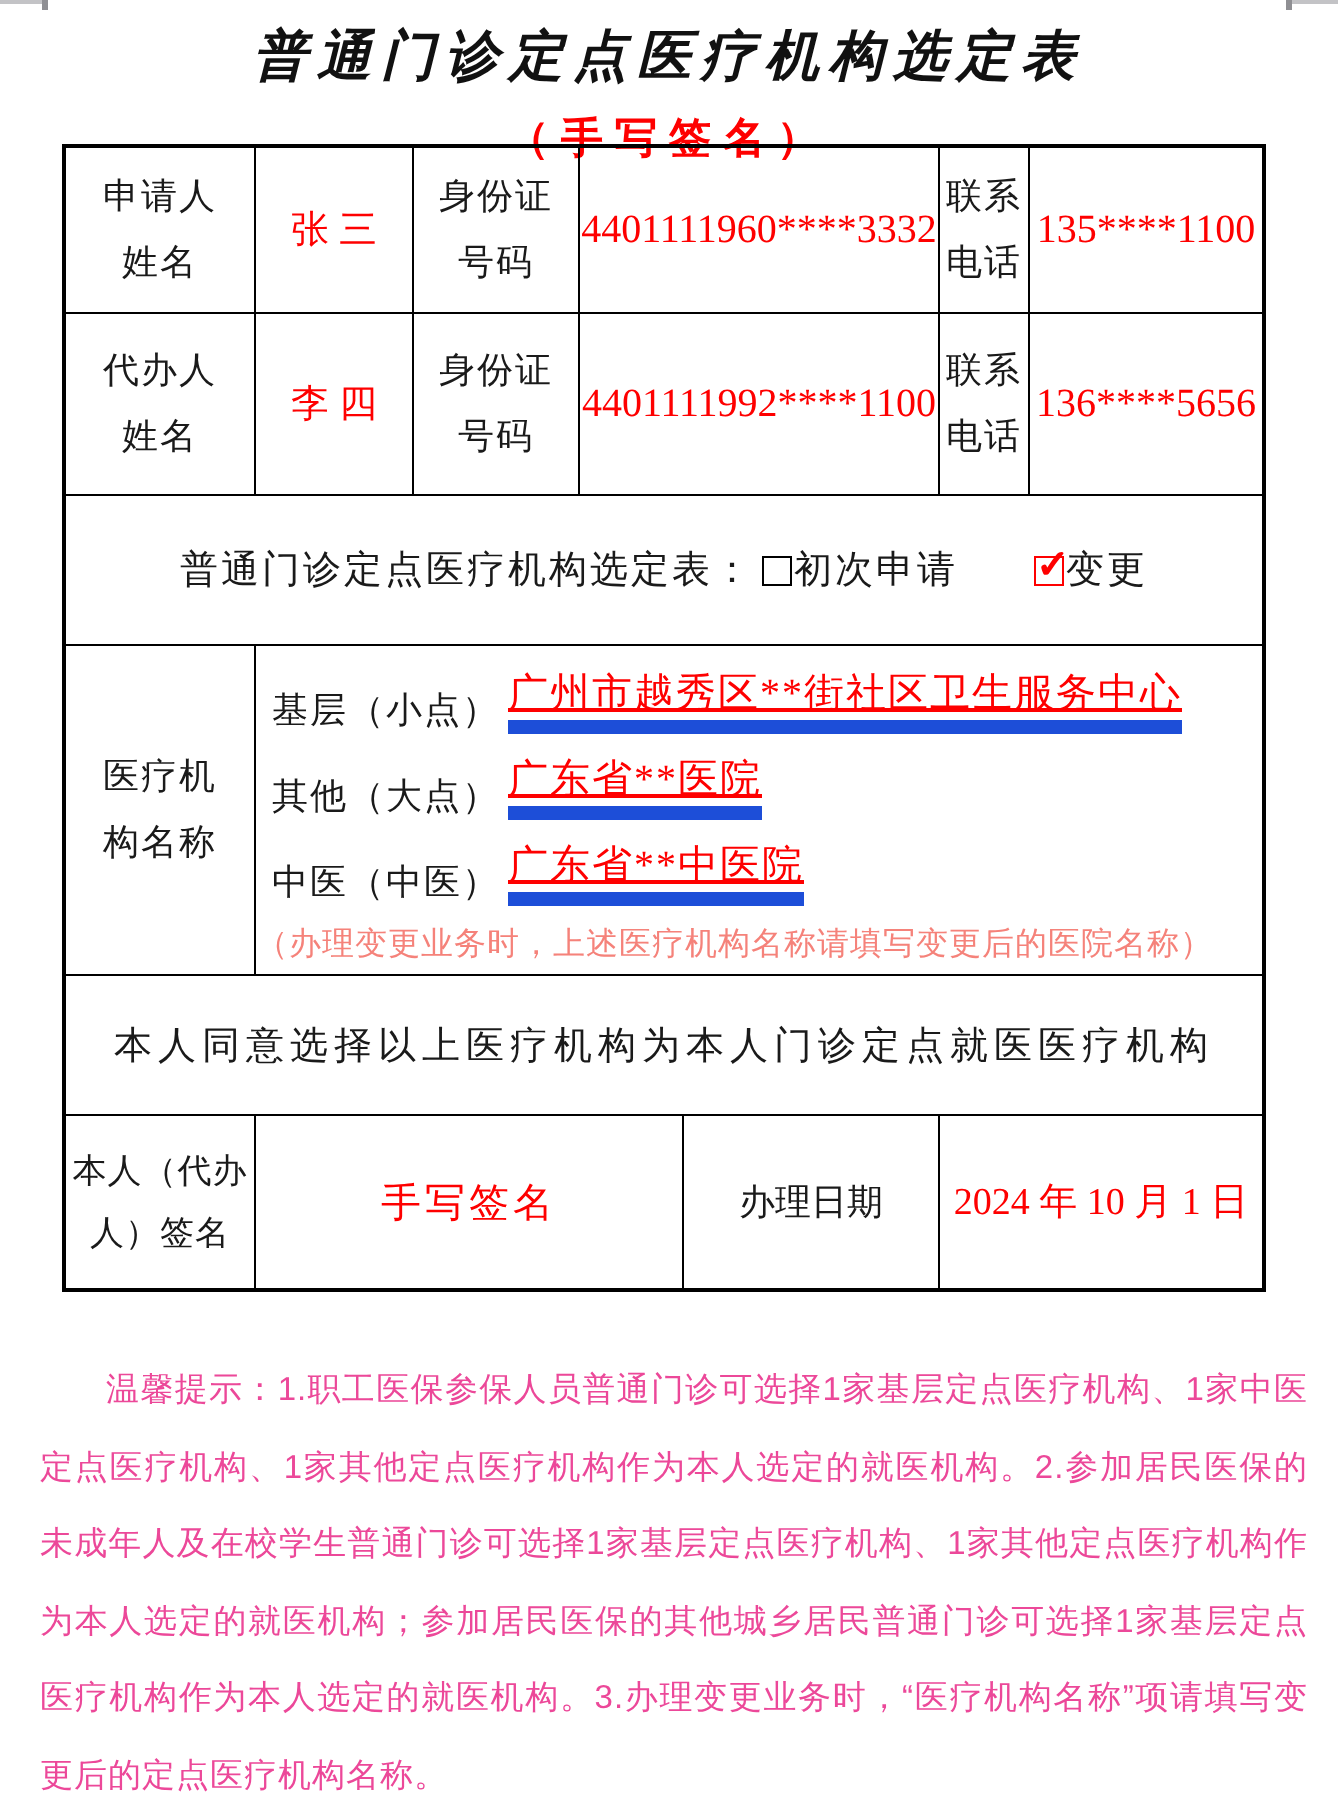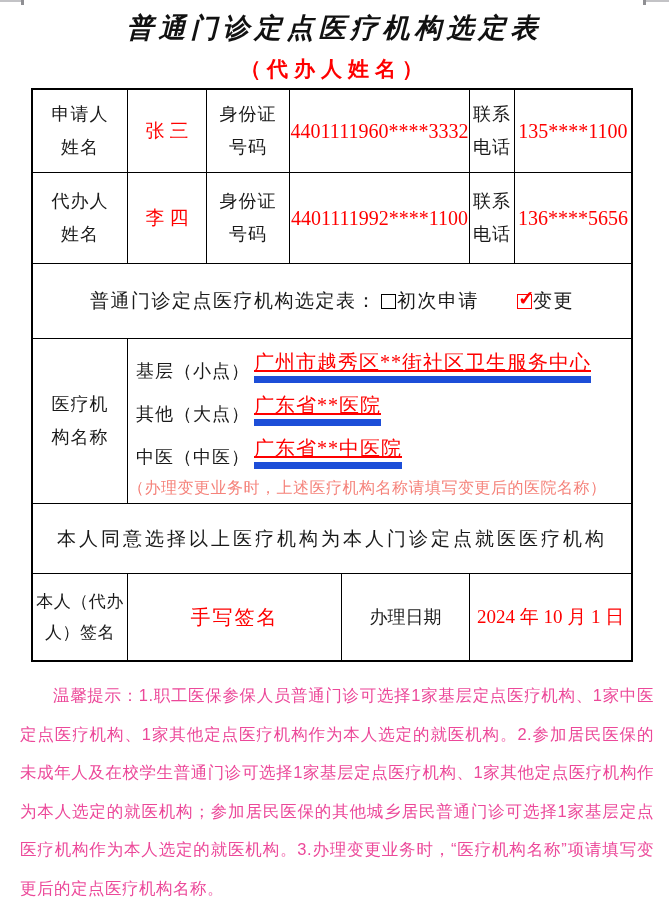--- a/index.html
+++ b/index.html
@@ -14,21 +14,21 @@
   .edge-tick { position:absolute; top:0; width:3px; height:5px; background:#8f8f93; }
   .edge-tick.left { left:21px; }
   .edge-tick.right { left:643px; }
 
   .title { position:absolute; top:10px; left:0; width:100%; text-align:center;
            font-size:27px; font-weight:bold; letter-spacing:5px; color:#111;
            font-family:"DejaVu Serif","Liberation Serif",serif;font-style:italic; }
   .subtitle { position:absolute; top:55px; left:0; width:100%; text-align:center;
               font-size:21px; font-weight:bold; letter-spacing:6px; color:#fe0000; }
 
-  .doc-table { position:absolute; left:31px; top:88px; width:602px; height:574px;
+  .doc-table { position:absolute; left:31px; top:72px; width:602px; height:574px;
                border:2px solid #000; display:flex; flex-direction:column; }
   .trow { display:flex; flex-direction:row; border-bottom:1.5px solid #000; }
   .trow:last-child { border-bottom:none; }
   .cell { border-right:1.5px solid #000; display:flex; align-items:center; justify-content:center;
           font-size:18px; overflow:hidden; }
   .cell:last-child { border-right:none; }
 
   .r1 { height:83px; } .r2 { height:91px; } .r3 { height:75px; }
   .r4 { height:165px; } .r5 { height:70px;align-items:center; } .r6 { flex:1; }
 
@@ -76,21 +76,21 @@
 <body>
 
 <div class="page">
 
   <div class="edge-bar left"></div>
   <div class="edge-tick left"></div>
   <div class="edge-bar right"></div>
   <div class="edge-tick right"></div>
 
   <div class="title">普通门诊定点医疗机构选定表</div>
-  <div class="subtitle">（代办人姓名）</div>
+  <div class="subtitle">（手写签名）</div>
 
   <div class="doc-table">
 
     <div class="trow r1">
       <div class="cell w1">
         <span class="wrap-label wl-3">申请人姓名</span>
       </div>
       <div class="cell w2 red name-val">张三</div>
       <div class="cell w3">
         <span class="wrap-label wl-3">身份证号码</span>

